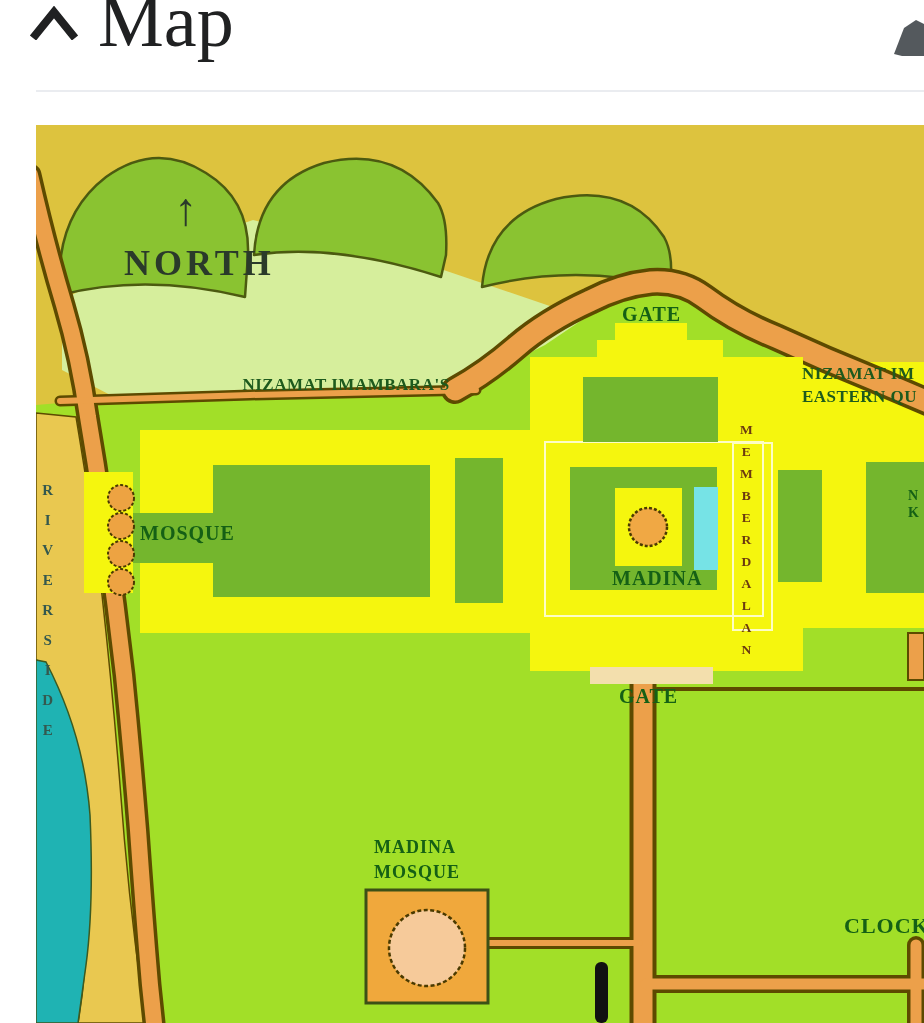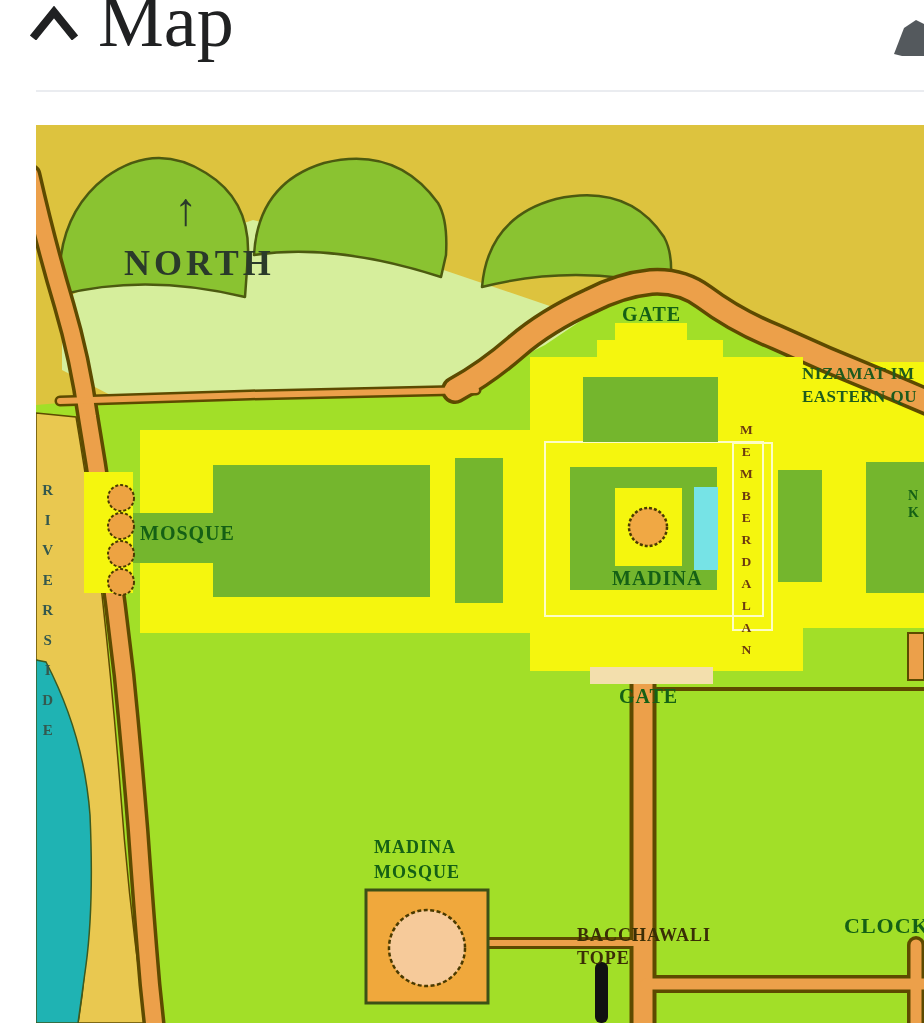--- a/index.html
+++ b/index.html
@@ -128,27 +128,26 @@
     <circle cx="391" cy="823" r="38" fill="#f6ca9a" stroke="#4a3a00" stroke-width="2.5" stroke-dasharray="4 2.5"></circle>
 
     <rect x="559" y="837" width="13" height="61" rx="6" fill="#111111"></rect>
 
     <rect x="872" y="508" width="16" height="47" fill="#eca04a" stroke="#5d4a00" stroke-width="2"></rect>
   </svg>
 
   <div class="lbl lbl-arrow" style="left:138px;top:62px;">↑</div>
   <div class="lbl lbl-north" style="left:88px;top:116px;">NORTH</div>
   <div class="lbl lbl-sm" style="left:586px;top:177px;">GATE</div>
+  <div class="lbl lbl-quad lbl-center" style="left:130px;top:249px;">NIZAMAT IMAMBARA'S</div>
   <div class="lbl lbl-quad" style="left:766px;top:238px;">NIZAMAT IM</div>
   <div class="lbl lbl-quad" style="left:766px;top:261px;">EASTERN QU</div>
   <div class="lbl lbl-riverside vert" style="left:2px;top:357px;">RIVERSIDE</div>
   <div class="lbl lbl-sm" style="left:104px;top:396px;">MOSQUE</div>
   <div class="lbl lbl-sm" style="left:576px;top:441px;">MADINA</div>
   <div class="lbl lbl-member vert" style="left:701px;top:297px;">MEMBERDALAN</div>
   <div class="lbl lbl-sm" style="left:583px;top:559px;">GATE</div>
   <div class="lbl lbl-big" style="left:338px;top:710px;">MADINA
 MOSQUE</div>
-  <div class="lbl lbl-big lbl-tope" style="left:541px;top:799px;">BACCHAWALI
-TOPE</div>
   <div class="lbl" style="left:808px;top:787px;font-size:22px;letter-spacing:1px;">CLOCK</div>
   <div class="lbl" style="left:872px;top:362px;font-size:14px;line-height:17px;">N
 K</div>
 </div>
 
 </body></html>

